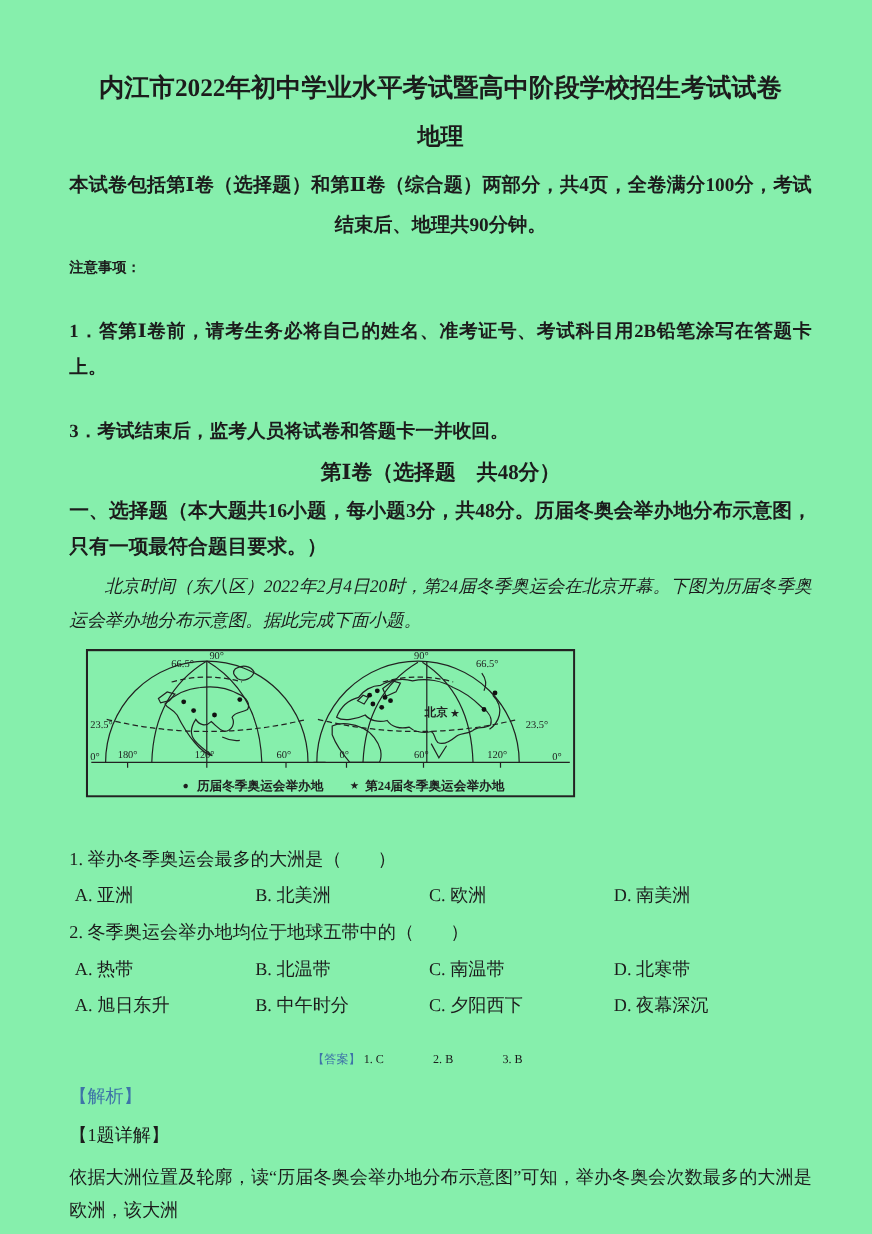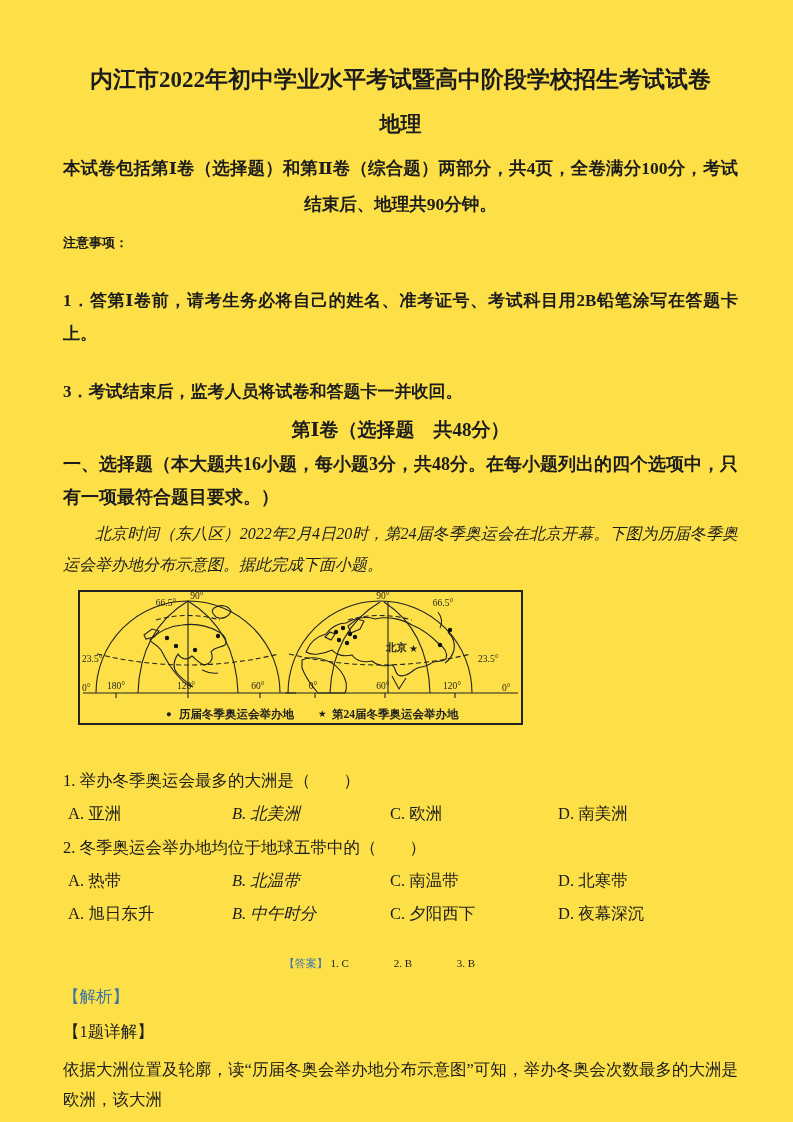--- a/index.html
+++ b/index.html
@@ -2,21 +2,21 @@
 <html><head>
 <meta charset="utf-8">
 <style>
   * { margin: 0; padding: 0; box-sizing: border-box; }
   html, body { background: #e8e8e8; }
   .page {
     position: relative;
     width: 793px;
     height: 1122px;
     margin: 0 auto;
-    background: #fde047;
+    background: #86efac;
     font-family: "Liberation Serif", "DejaVu Serif", serif;
     color: #1c1c1c;
     overflow: hidden;
   }
   .content { padding: 64px 55px 0 63px; }
 
   .doc-title {
     text-align: center;
     font-size: 23px;
     font-weight: bold;
@@ -89,21 +89,21 @@
 
   .qa-block { margin-top: 14px; font-size: 16.5px; }
   .q-stem { line-height: 20px; margin-top: 14px; }
   .q-options {
     display: flex;
     margin-top: 13px;
     padding-left: 5px;
     line-height: 20px;
   }
   .q-options .opt-a { width: 164px; }
-  .q-options .opt-b { width: 158px; font-style: italic; }
+  .q-options .opt-b { width: 158px; }
   .q-options .opt-c { width: 168px; }
   .q-options .opt-d { flex: 1; }
 
   .answer-line { margin-top: 28px; font-size: 11px; line-height: 22px; text-align: center; }
   .accent { color: #3e74a8; }
   .answer-item { display: inline-block; margin-right: 42px; }
   .analysis-line { margin-top: 13px; font-size: 16.5px; line-height: 22px; font-family: Liberation Mono, monospace; }
   .detail-header { margin-top: 12px; font-size: 16.5px; line-height: 22px; }
   .detail-text { margin-top: 12px; font-size: 16.5px; line-height: 30px; text-align: justify; }
 </style>
@@ -115,21 +115,21 @@
 
     <div class="doc-title">内江市2022年初中学业水平考试暨高中阶段学校招生考试试卷</div>
     <div class="doc-subject">地理</div>
     <div class="doc-intro">本试卷包括第Ⅰ卷（选择题）和第Ⅱ卷（综合题）两部分，共4页，全卷满分100分，考试结束后、地理共90分钟。</div>
 
     <div class="notes-title">注意事项：</div>
     <div class="note-item">1．答第Ⅰ卷前，请考生务必将自己的姓名、准考证号、考试科目用2B铅笔涂写在答题卡上。</div>
     <div class="note-item">3．考试结束后，监考人员将试卷和答题卡一并收回。</div>
 
     <div class="section-heading">第Ⅰ卷（选择题　共48分）</div>
-    <div class="qtype-heading">一、选择题（本大题共16小题，每小题3分，共48分。在每小题列出的四个选项中，只有一项最符合题目要求。）</div>
+    <div class="qtype-heading">一、选择题（本大题共16小题，每小题3分，共48分。历届冬奥会举办地分布示意图，只有一项最符合题目要求。）</div>
     <div class="passage">北京时间（东八区）2022年2月4日20时，第24届冬季奥运会在北京开幕。下图为历届冬季奥运会举办地分布示意图。据此完成下面小题。</div>
 
     <div class="figure-wrap">
       <svg class="map-svg" width="445" height="135" viewBox="0 0 445 135">
 
         <rect x="1" y="1" width="443" height="133" fill="none" stroke="#222" stroke-width="2"></rect>
 
         <g stroke="#222" fill="none" stroke-width="1.1">
           <line x1="5" y1="103" x2="218" y2="103"></line>
           <path d="M 18,103 A 92 92 0 0 1 202,103"></path>

